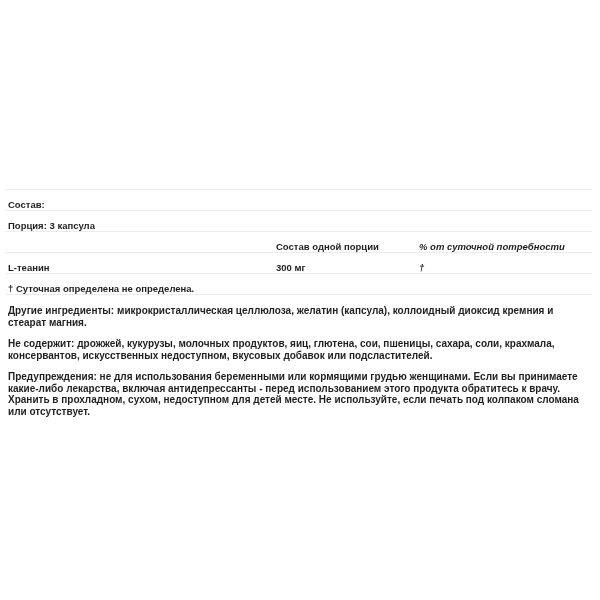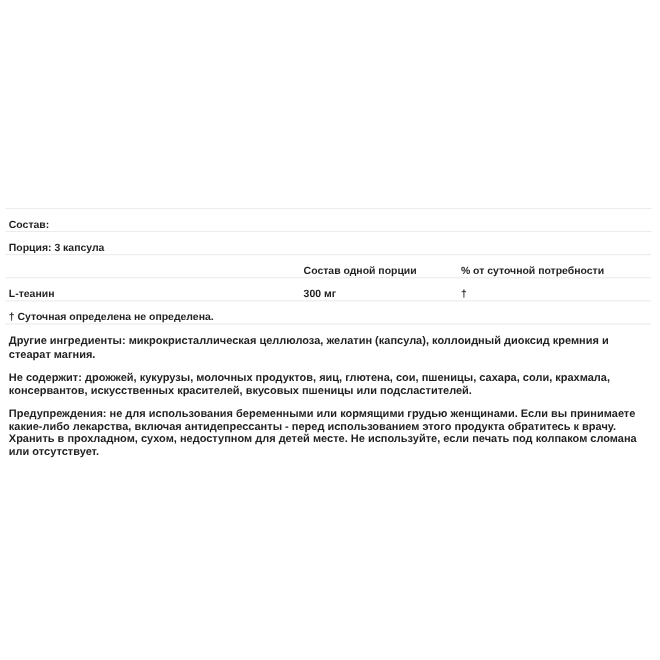--- a/index.html
+++ b/index.html
@@ -30,21 +30,21 @@
       align-items: flex-end;
       font-size: 9.5px;
       box-sizing: content-box;
     }
     .cell {
       padding-left: 3px;
       white-space: nowrap;
     }
     .c1 { width: 265px; }
     .c2 { width: 140px; margin-top: 40px; }
-    .c3 { flex: 1; }
+    .c3 { flex: 1; font-style: italic; }
     .row.header .c1 { }
     .notes {
       position: absolute;
       left: 8px;
       top: 305px;
       width: 585px;
       font-size: 10px;
       line-height: 11.5px;
     }
     .notes p {
@@ -71,15 +71,15 @@
     <span class="cell c2">300 мг</span>
     <span class="cell c3">†</span>
   </div>
   <div class="row">
     <span class="cell">† Суточная определена не определена.</span>
   </div>
 </div>
 
 <div class="notes">
   <p>Другие ингредиенты: микрокристаллическая целлюлоза, желатин (капсула), коллоидный диоксид кремния и стеарат магния.</p>
-  <p>Не содержит: дрожжей, кукурузы, молочных продуктов, яиц, глютена, сои, пшеницы, сахара, соли, крахмала, консервантов, искусственных красителей, вкусовых пшеницы или подсластителей.</p>
+  <p>Не содержит: дрожжей, кукурузы, молочных продуктов, яиц, глютена, сои, пшеницы, сахара, соли, крахмала, консервантов, искусственных недоступном, вкусовых добавок или подсластителей.</p>
   <p>Предупреждения: не для использования беременными или кормящими грудью женщинами. Если вы  принимаете какие-либо лекарства, включая антидепрессанты - перед использованием этого продукта обратитесь к врачу.  Хранить в прохладном, сухом, недоступном для детей месте. Не используйте, если печать под колпаком сломана или отсутствует.</p>
 </div>
 
 </body></html>

